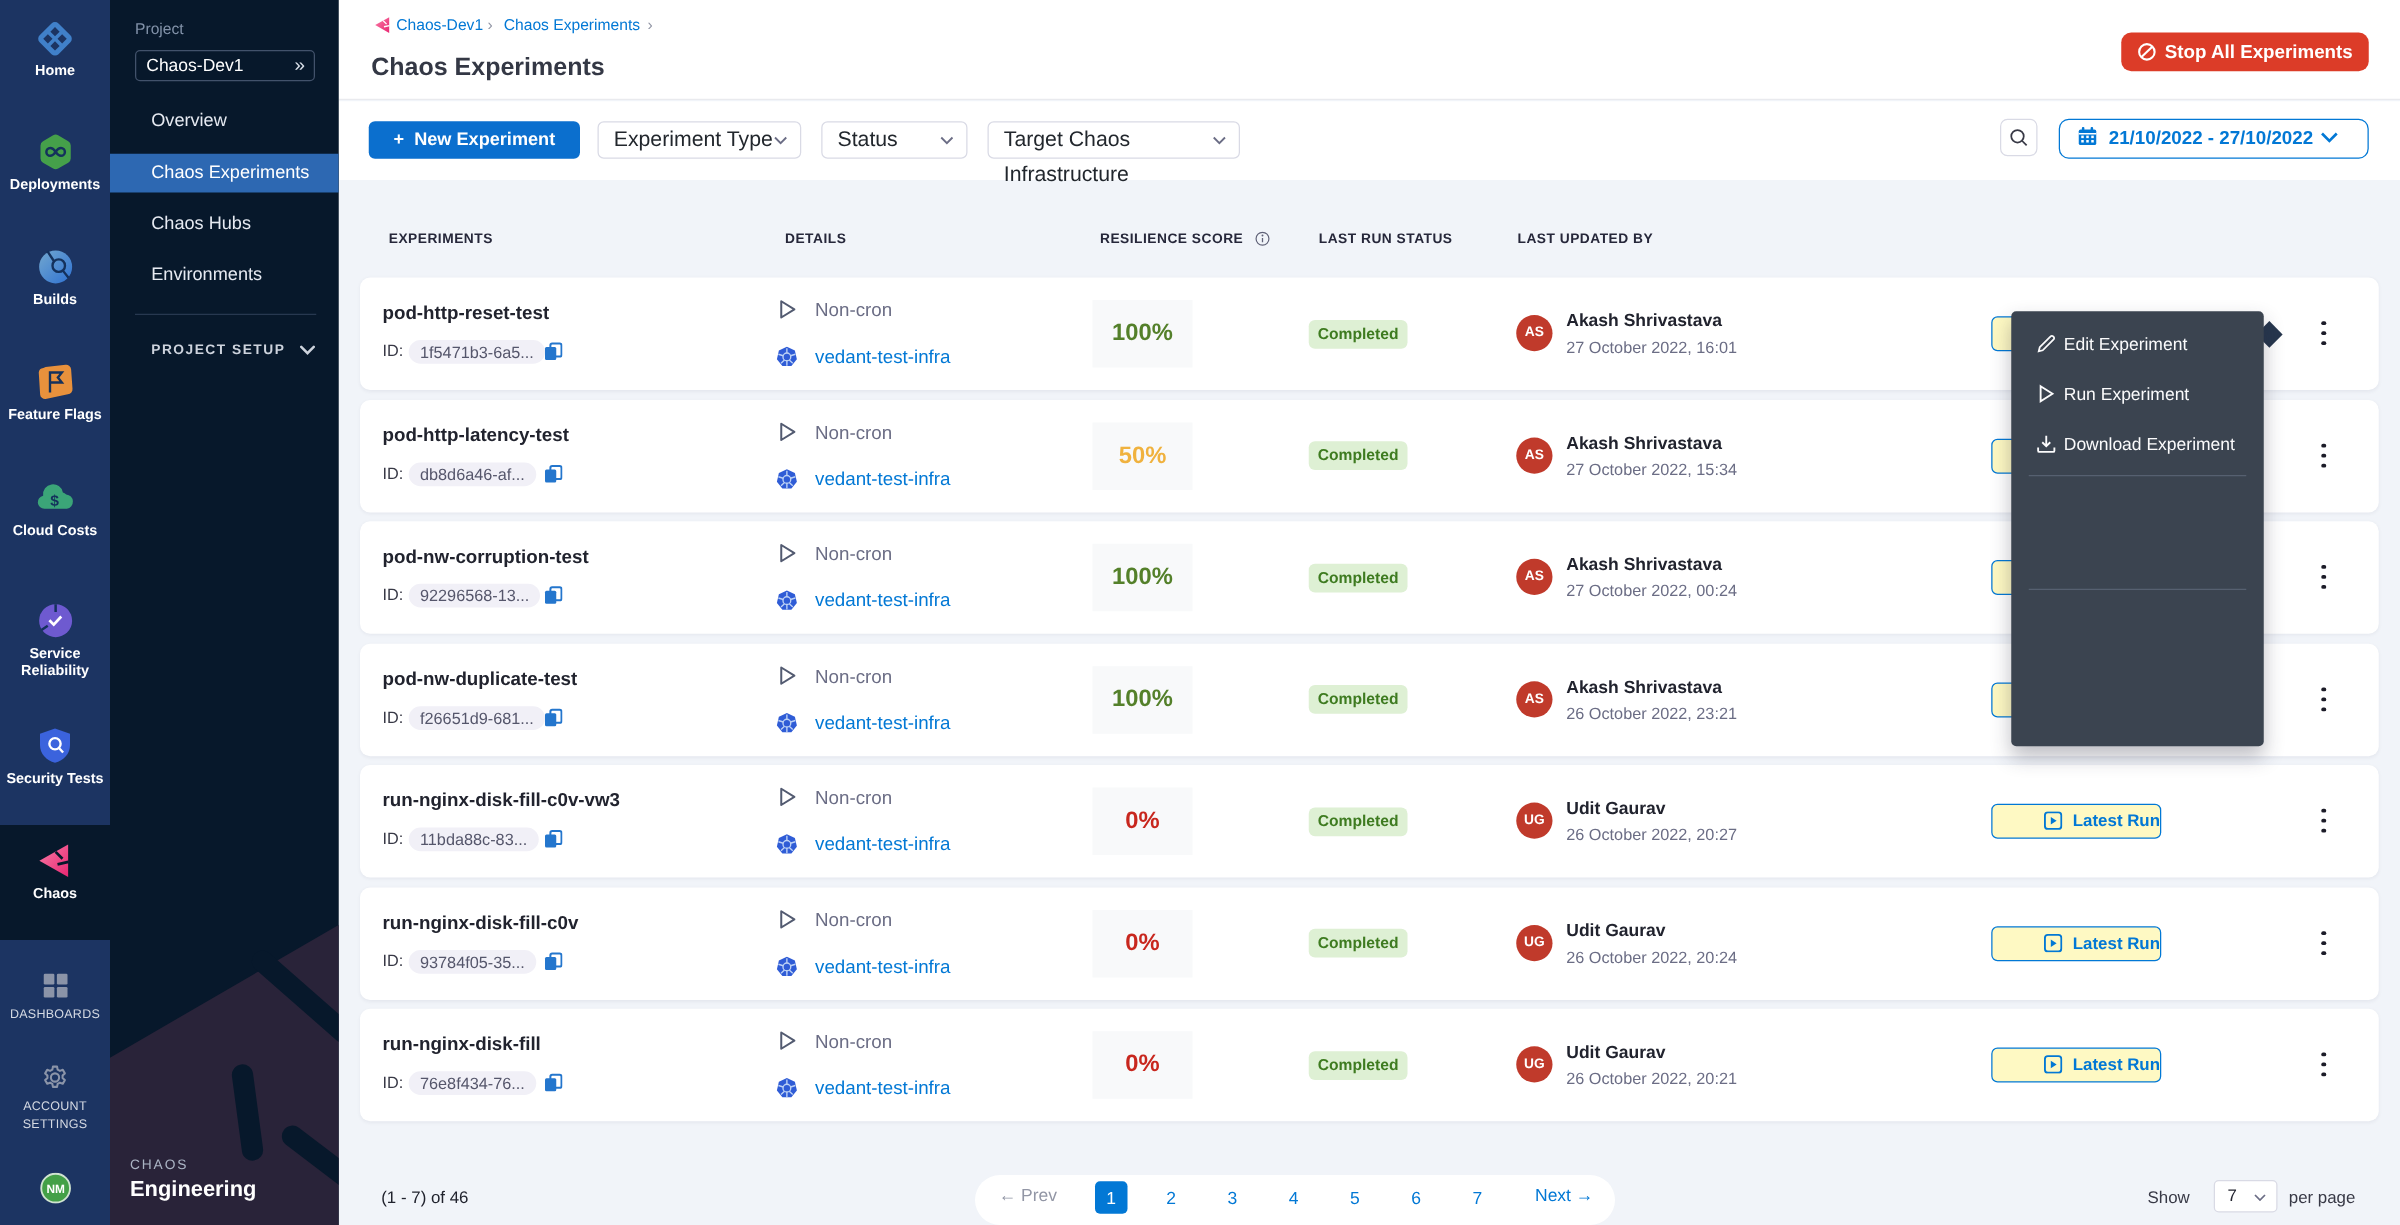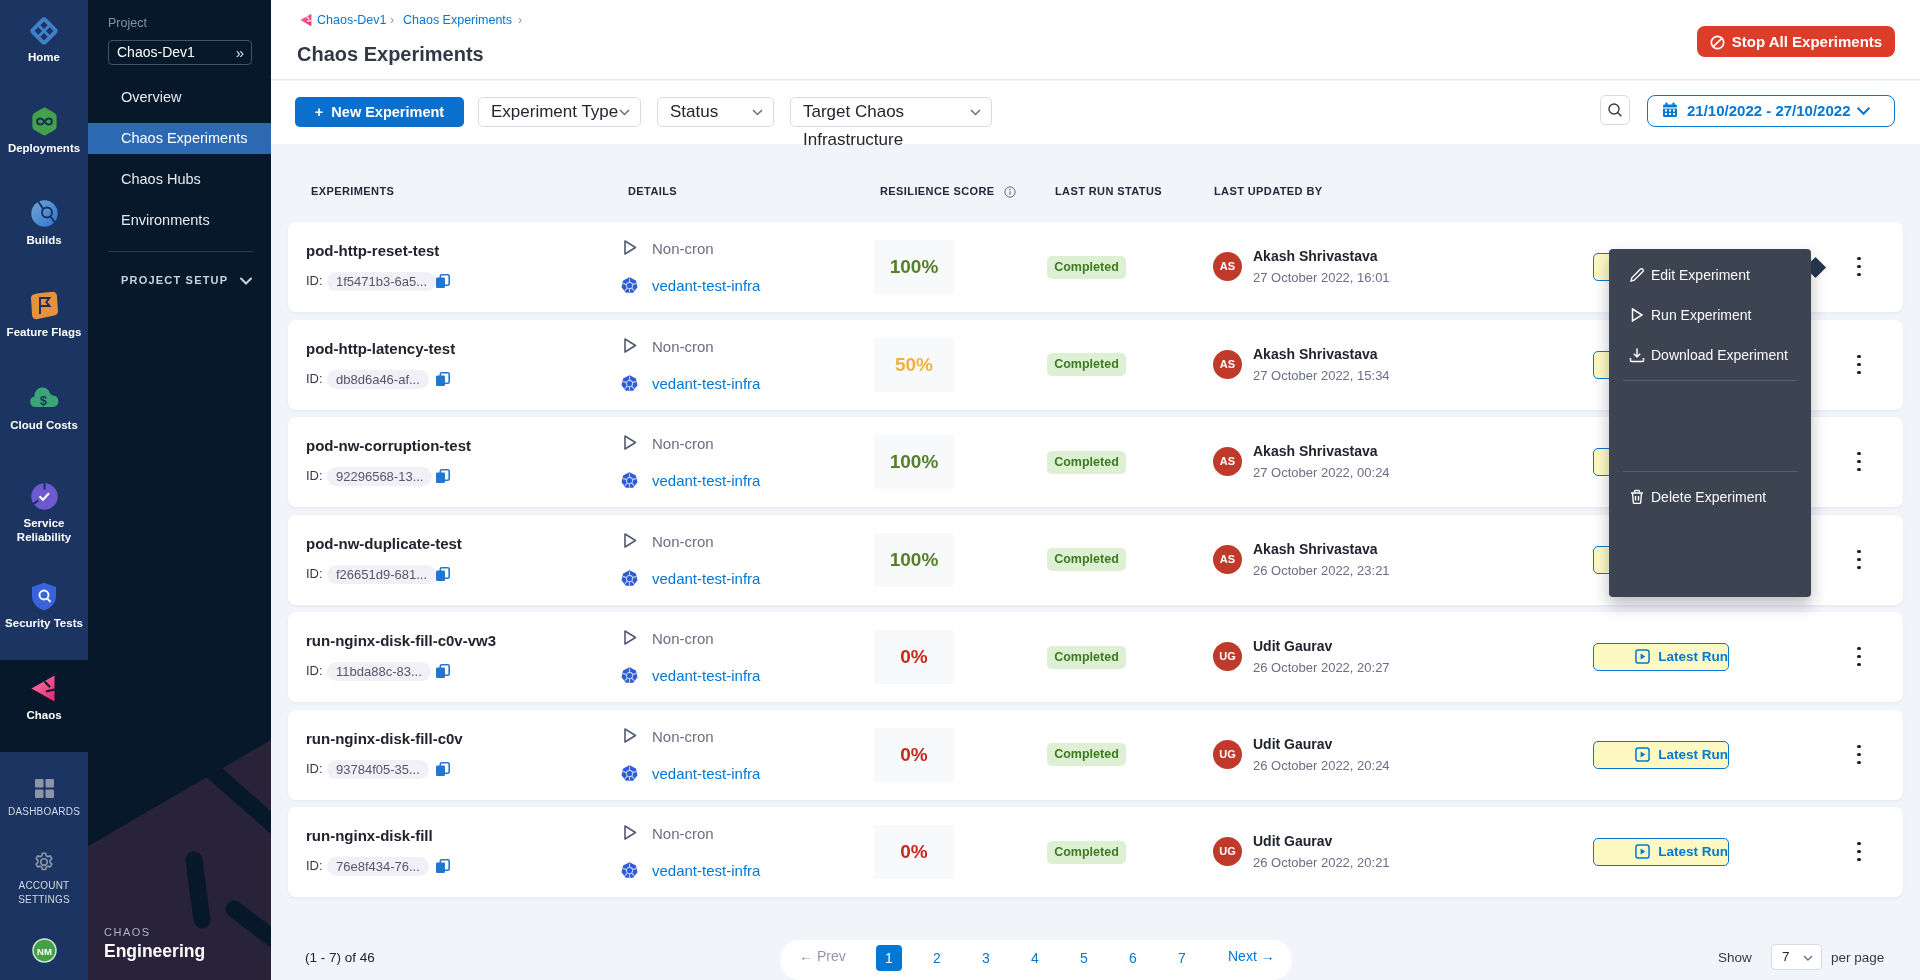--- a/index.html
+++ b/index.html
@@ -537,26 +537,20 @@
         <span>Run Experiment</span>
       </div>
     <div class="mi" style="top:86px;">
         <svg width="16" height="16" viewBox="0 0 16 16">
           <path fill="none" stroke="#fbfbfc" stroke-width="1.5" d="M8 1.5 V9.5 M4.8 6.8 L8 10 L11.2 6.8 M1.5 11 V13.5 a1 1 0 0 0 1 1 H13.5 a1 1 0 0 0 1-1 V11"></path>
         </svg>
         <span>Download Experiment</span>
       </div>
     <div class="mdiv" style="top:131px;"></div>
     <div class="mdiv" style="top:222px;"></div>
-    <div class="mi" style="top:228px;">
-        <svg width="16" height="16" viewBox="0 0 16 16">
-          <path fill="none" stroke="#fbfbfc" stroke-width="1.4" d="M2 4 H14 M5.5 4 V2.5 a1 1 0 0 1 1-1 H9.5 a1 1 0 0 1 1 1 V4 M3.5 4 L4.3 13.5 a1 1 0 0 0 1 0.9 H10.7 a1 1 0 0 0 1-0.9 L12.5 4 M6.5 7 V11.5 M9.5 7 V11.5"></path>
-        </svg>
-        <span>Delete Experiment</span>
-      </div>
   </div>
 
   <div id="pgleft">(1 - 7) of 46</div>
   <div id="pgbar"></div>
   <div id="pgprev">← Prev</div>
   <div class="pg on" style="left:605px; top:945px;">1</div>
   <div class="pg" style="left:653px; top:945px;">2</div>
   <div class="pg" style="left:702px; top:945px;">3</div>
   <div class="pg" style="left:751px; top:945px;">4</div>
   <div class="pg" style="left:800px; top:945px;">5</div>

